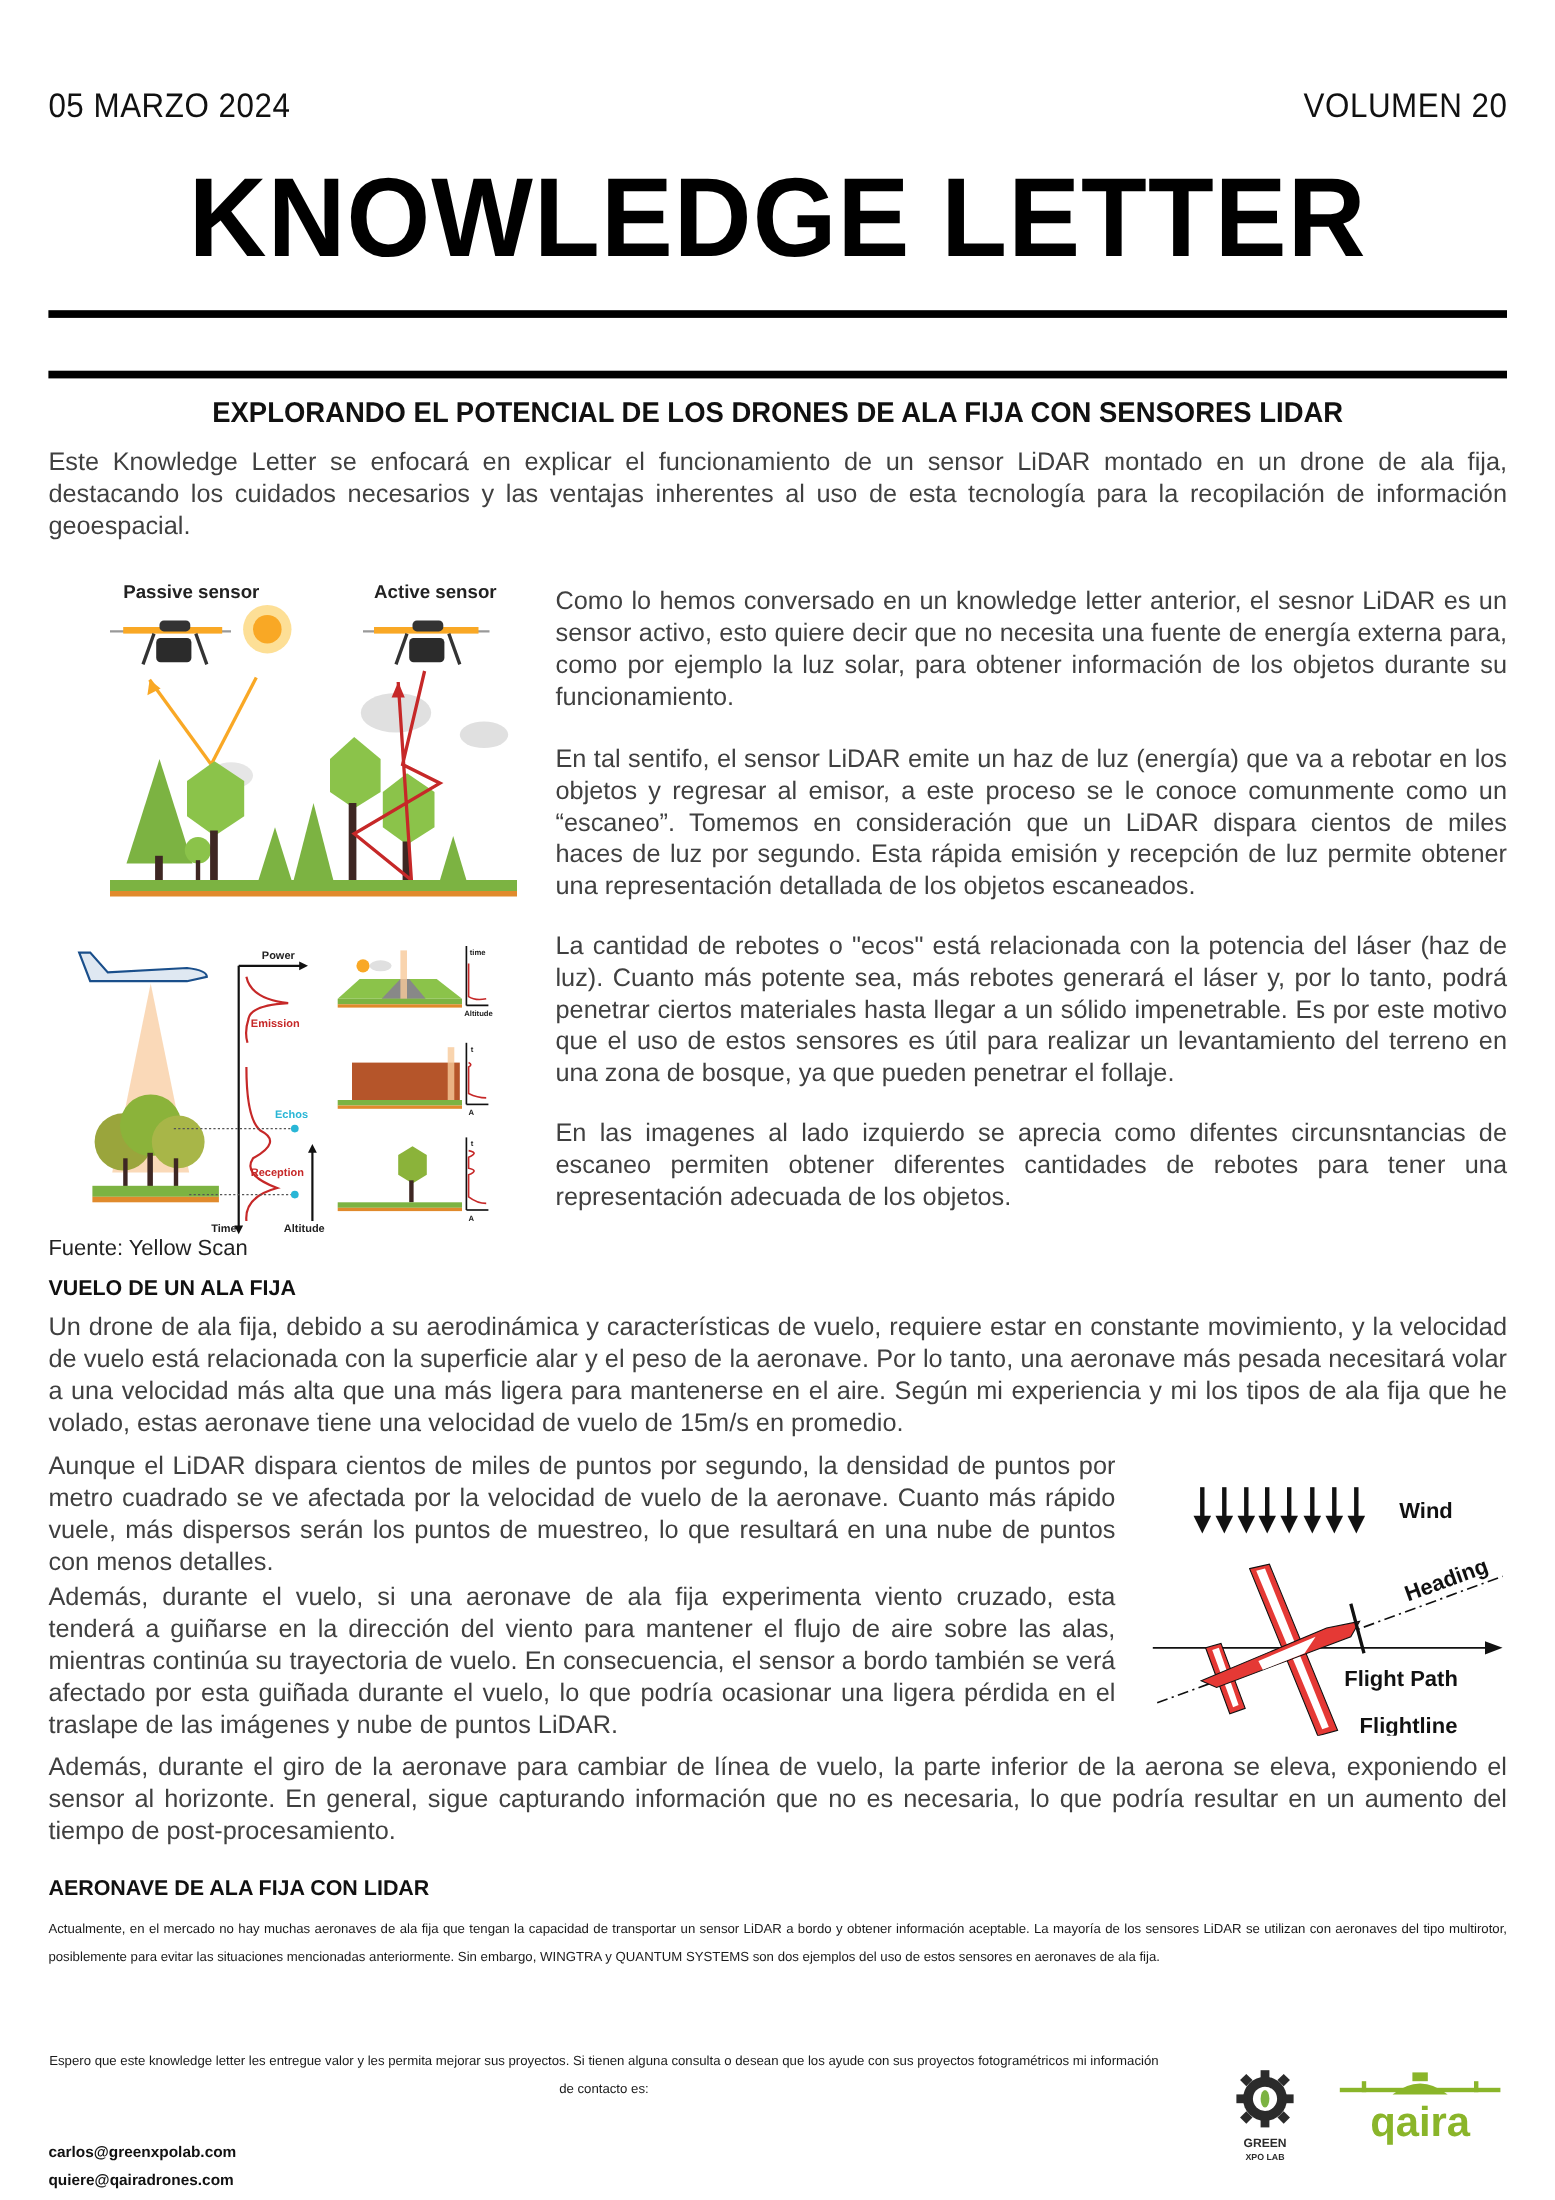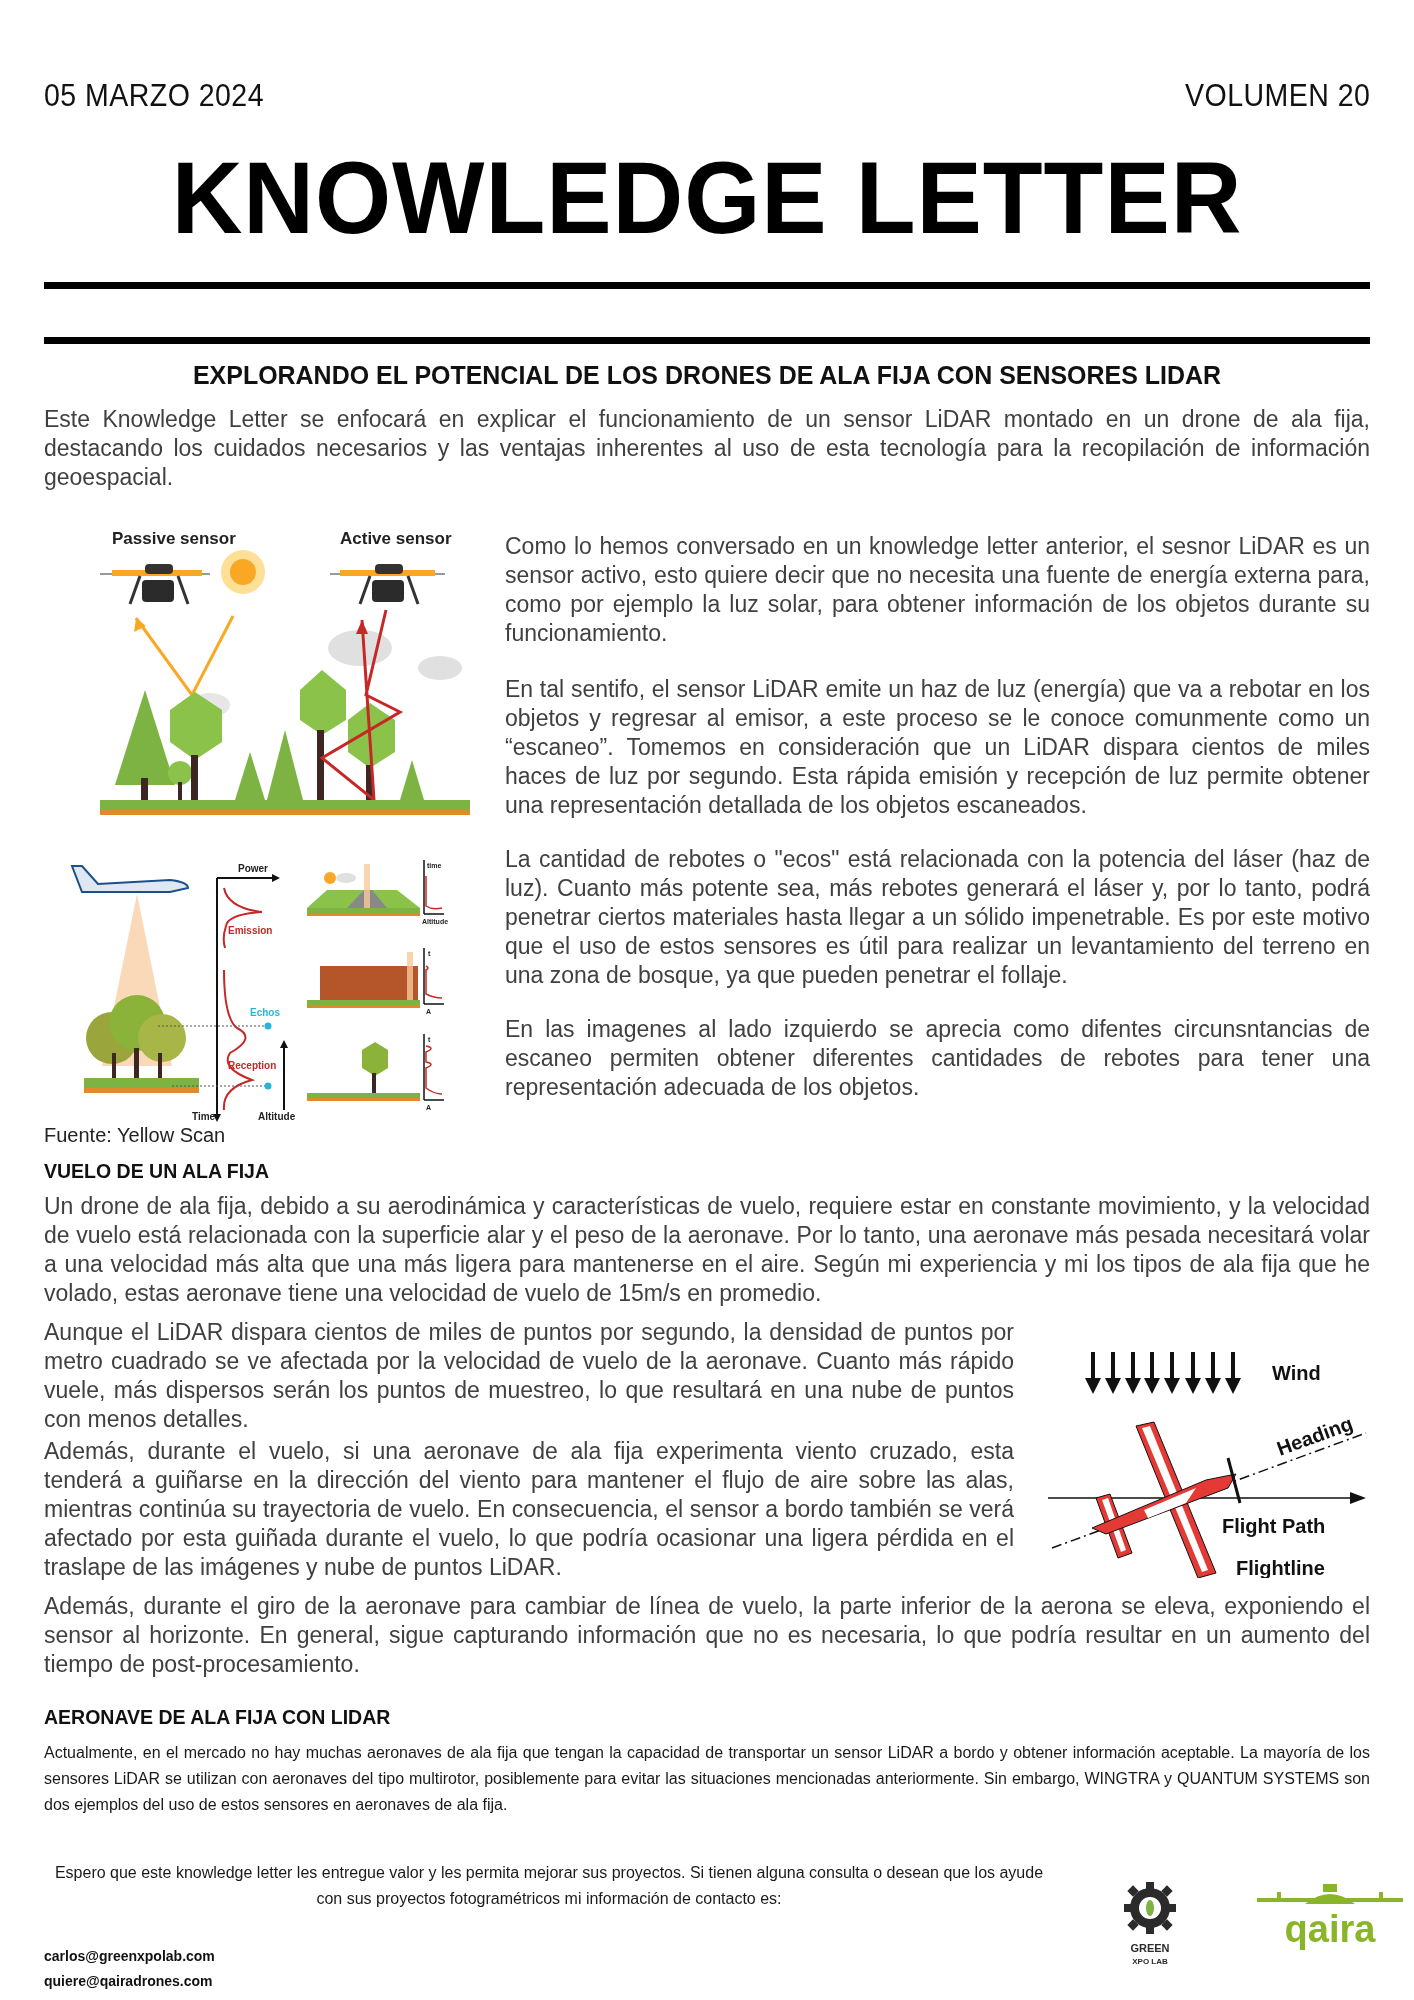--- a/index.html
+++ b/index.html
@@ -8,21 +8,21 @@
   .abs { position: absolute; }
 
   .hdr-date, .hdr-vol { top: 78px; font-size: 31px; color: #111; letter-spacing: 0.5px; font-family: "Liberation Sans", sans-serif; transform: scaleX(0.92); }
   .hdr-date { left: 44px; transform-origin: left center; }
   .hdr-vol { right: 44px; transform-origin: right center; }
   .title { top: 140px; left: 0; width: 1414px; text-align: center; font-size: 102px; font-weight: bold; letter-spacing: 1px; color: #000; font-family: "Liberation Sans", sans-serif; transform: scaleX(0.96); }
   .rule { left: 44px; width: 1326px; height: 7px; background: #000; }
 
   .headline { top: 360px; left: 0; width: 1414px; text-align: center; font-size: 26px; font-weight: bold; color: #111; transform: scaleX(0.96); }
   .para { font-size: 23px; line-height: 29px; text-align: justify; color: #404040; }
-  .para-sm { font-size: 16px; line-height: 26px; text-align: justify; color: #1a1a1a; }
+  .para-sm { font-size: 12px; line-height: 26px; text-align: justify; color: #1a1a1a; }
   .sec-title { font-size: 19.5px; font-weight: bold; color: #111; text-align: right; }
 
   .caption { font-size: 20px; color: #222; }
   .email { font-size: 14px; font-weight: bold; color: #111; }
   svg text { font-family: "Liberation Sans", sans-serif; }
 </style>
 </head>
 <body>
 
 <div class="abs hdr-date">05 MARZO 2024</div>
@@ -255,21 +255,21 @@
         <rect x="9" y="41" width="8" height="8" transform="rotate(45 13 45)"></rect>
         <rect x="43" y="41" width="8" height="8" transform="rotate(45 47 45)"></rect>
       </g>
       <circle cx="30" cy="28" r="11" fill="#fff"></circle>
       <ellipse cx="30" cy="28" rx="4" ry="8" fill="#7cb342"></ellipse>
     </g>
     <text x="30" y="72" font-size="11" font-weight="bold" fill="#2b2b2b" text-anchor="middle">GREEN</text>
     <text x="30" y="84" font-size="8" font-weight="bold" fill="#2b2b2b" text-anchor="middle">XPO LAB</text>
   </svg>
 </div>
-<div class="abs" style="top:1878px; left:1255px; width:150px; height:90px;">
+<div class="abs" style="top:1878px; left:1216px; width:150px; height:90px;">
   <svg width="150" height="90" viewBox="0 0 150 90">
     <g fill="#8ab52a">
       <rect x="2" y="20" width="146" height="4"></rect>
       <rect x="22" y="14" width="4" height="10"></rect>
       <rect x="124" y="14" width="4" height="10"></rect>
       <path d="M50,26 Q75,6 100,26 Z"></path>
       <rect x="68" y="6" width="14" height="8"></rect>
     </g>
     <text x="75" y="64" font-size="38" font-weight="bold" fill="#8ab52a" text-anchor="middle">qaira</text>
   </svg>

